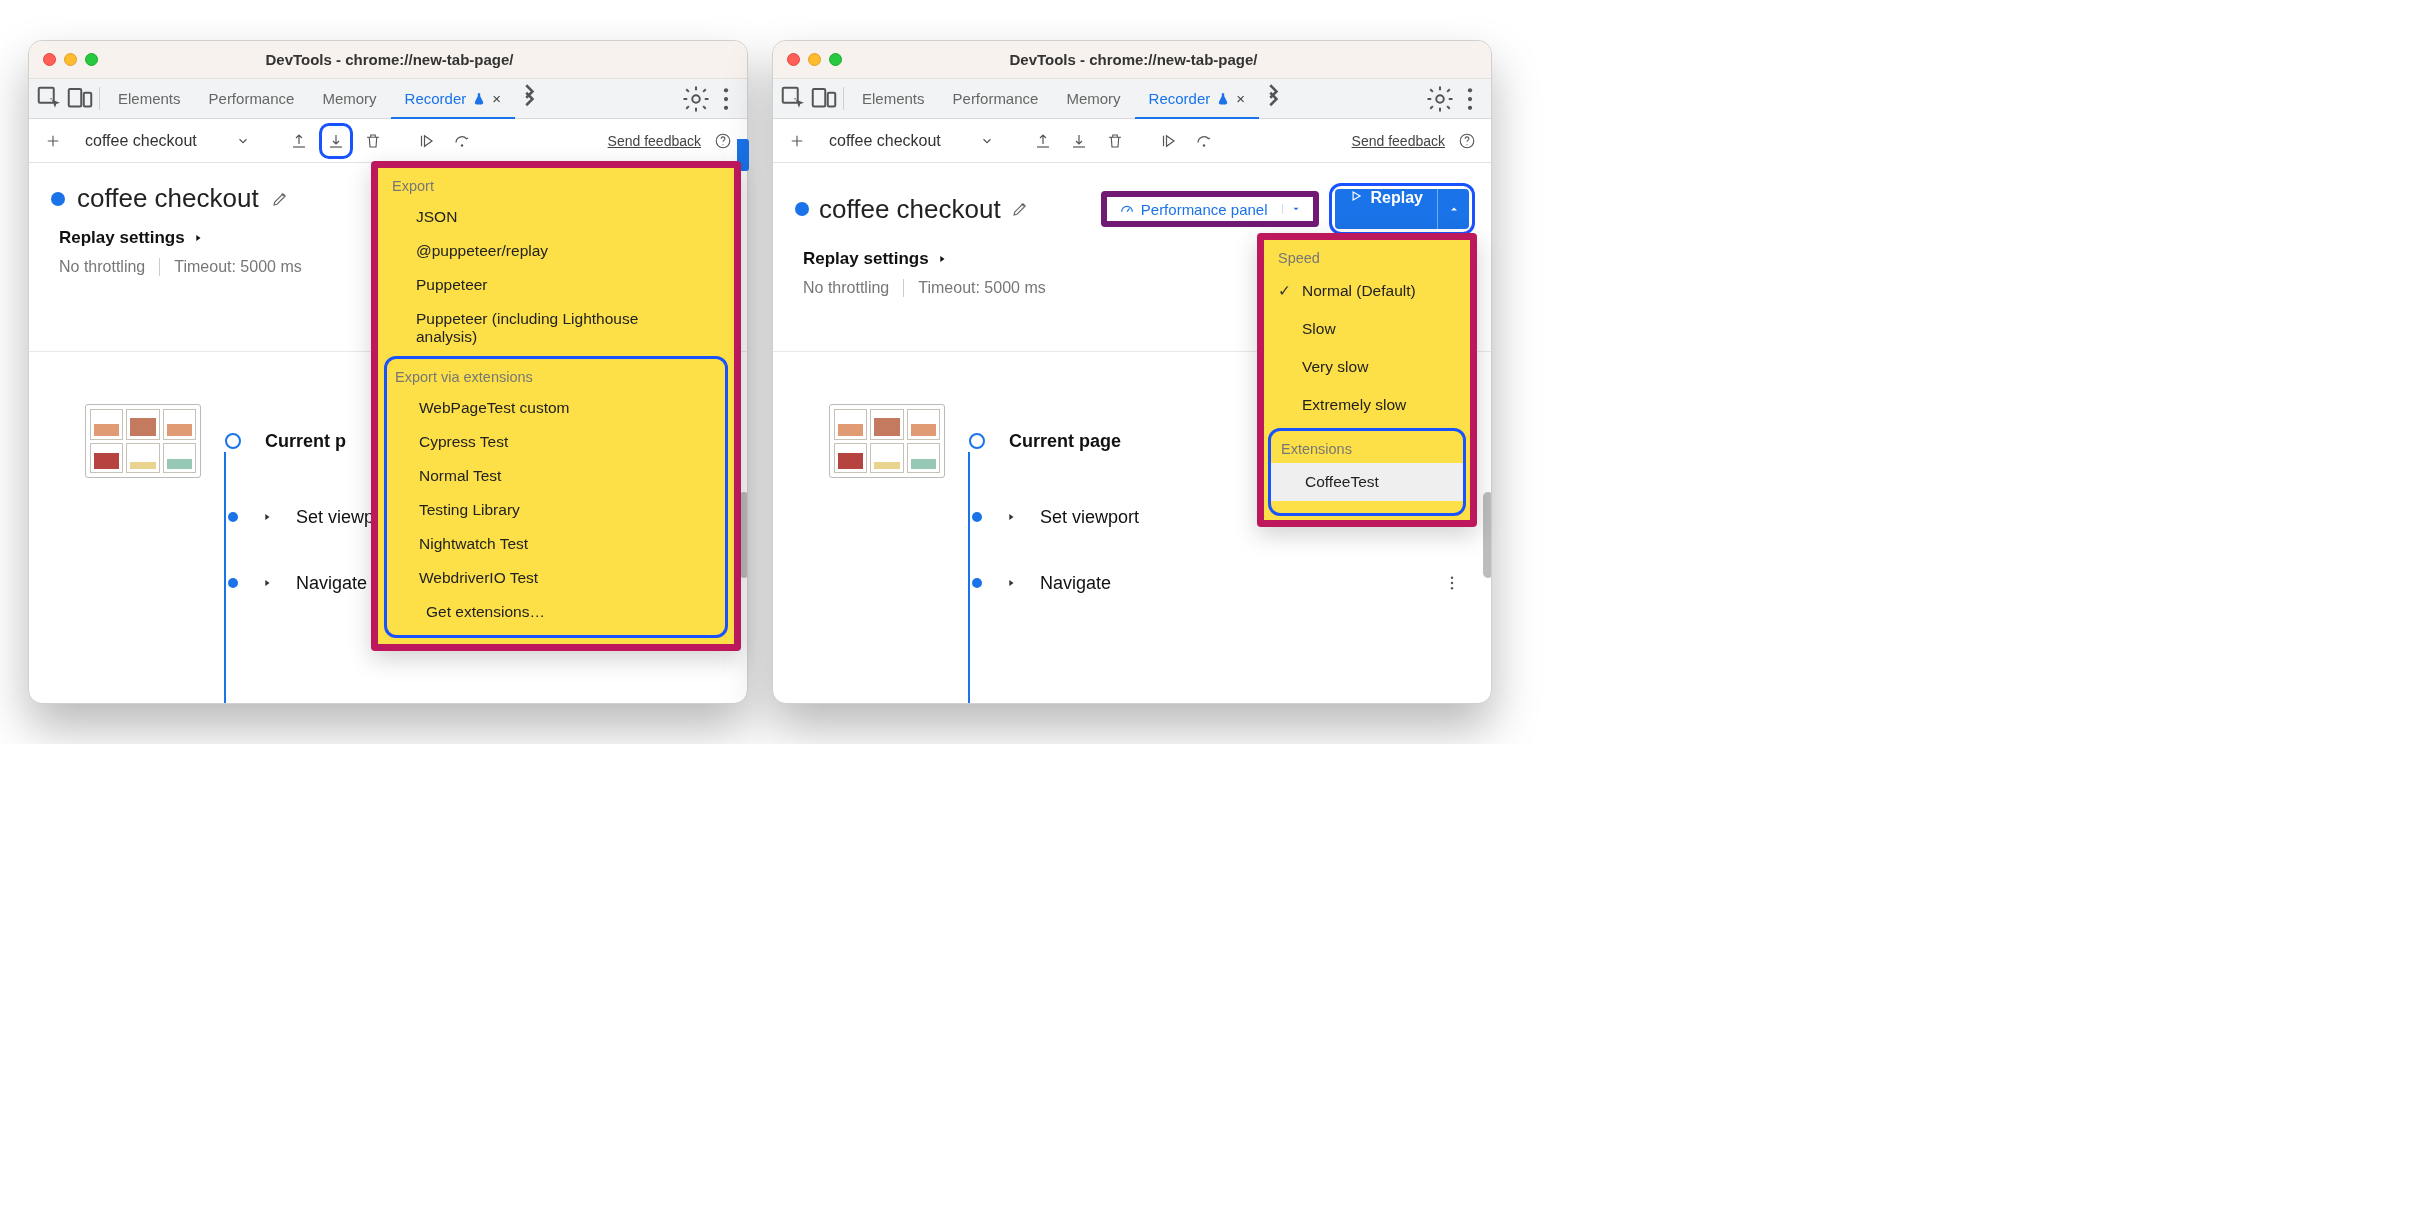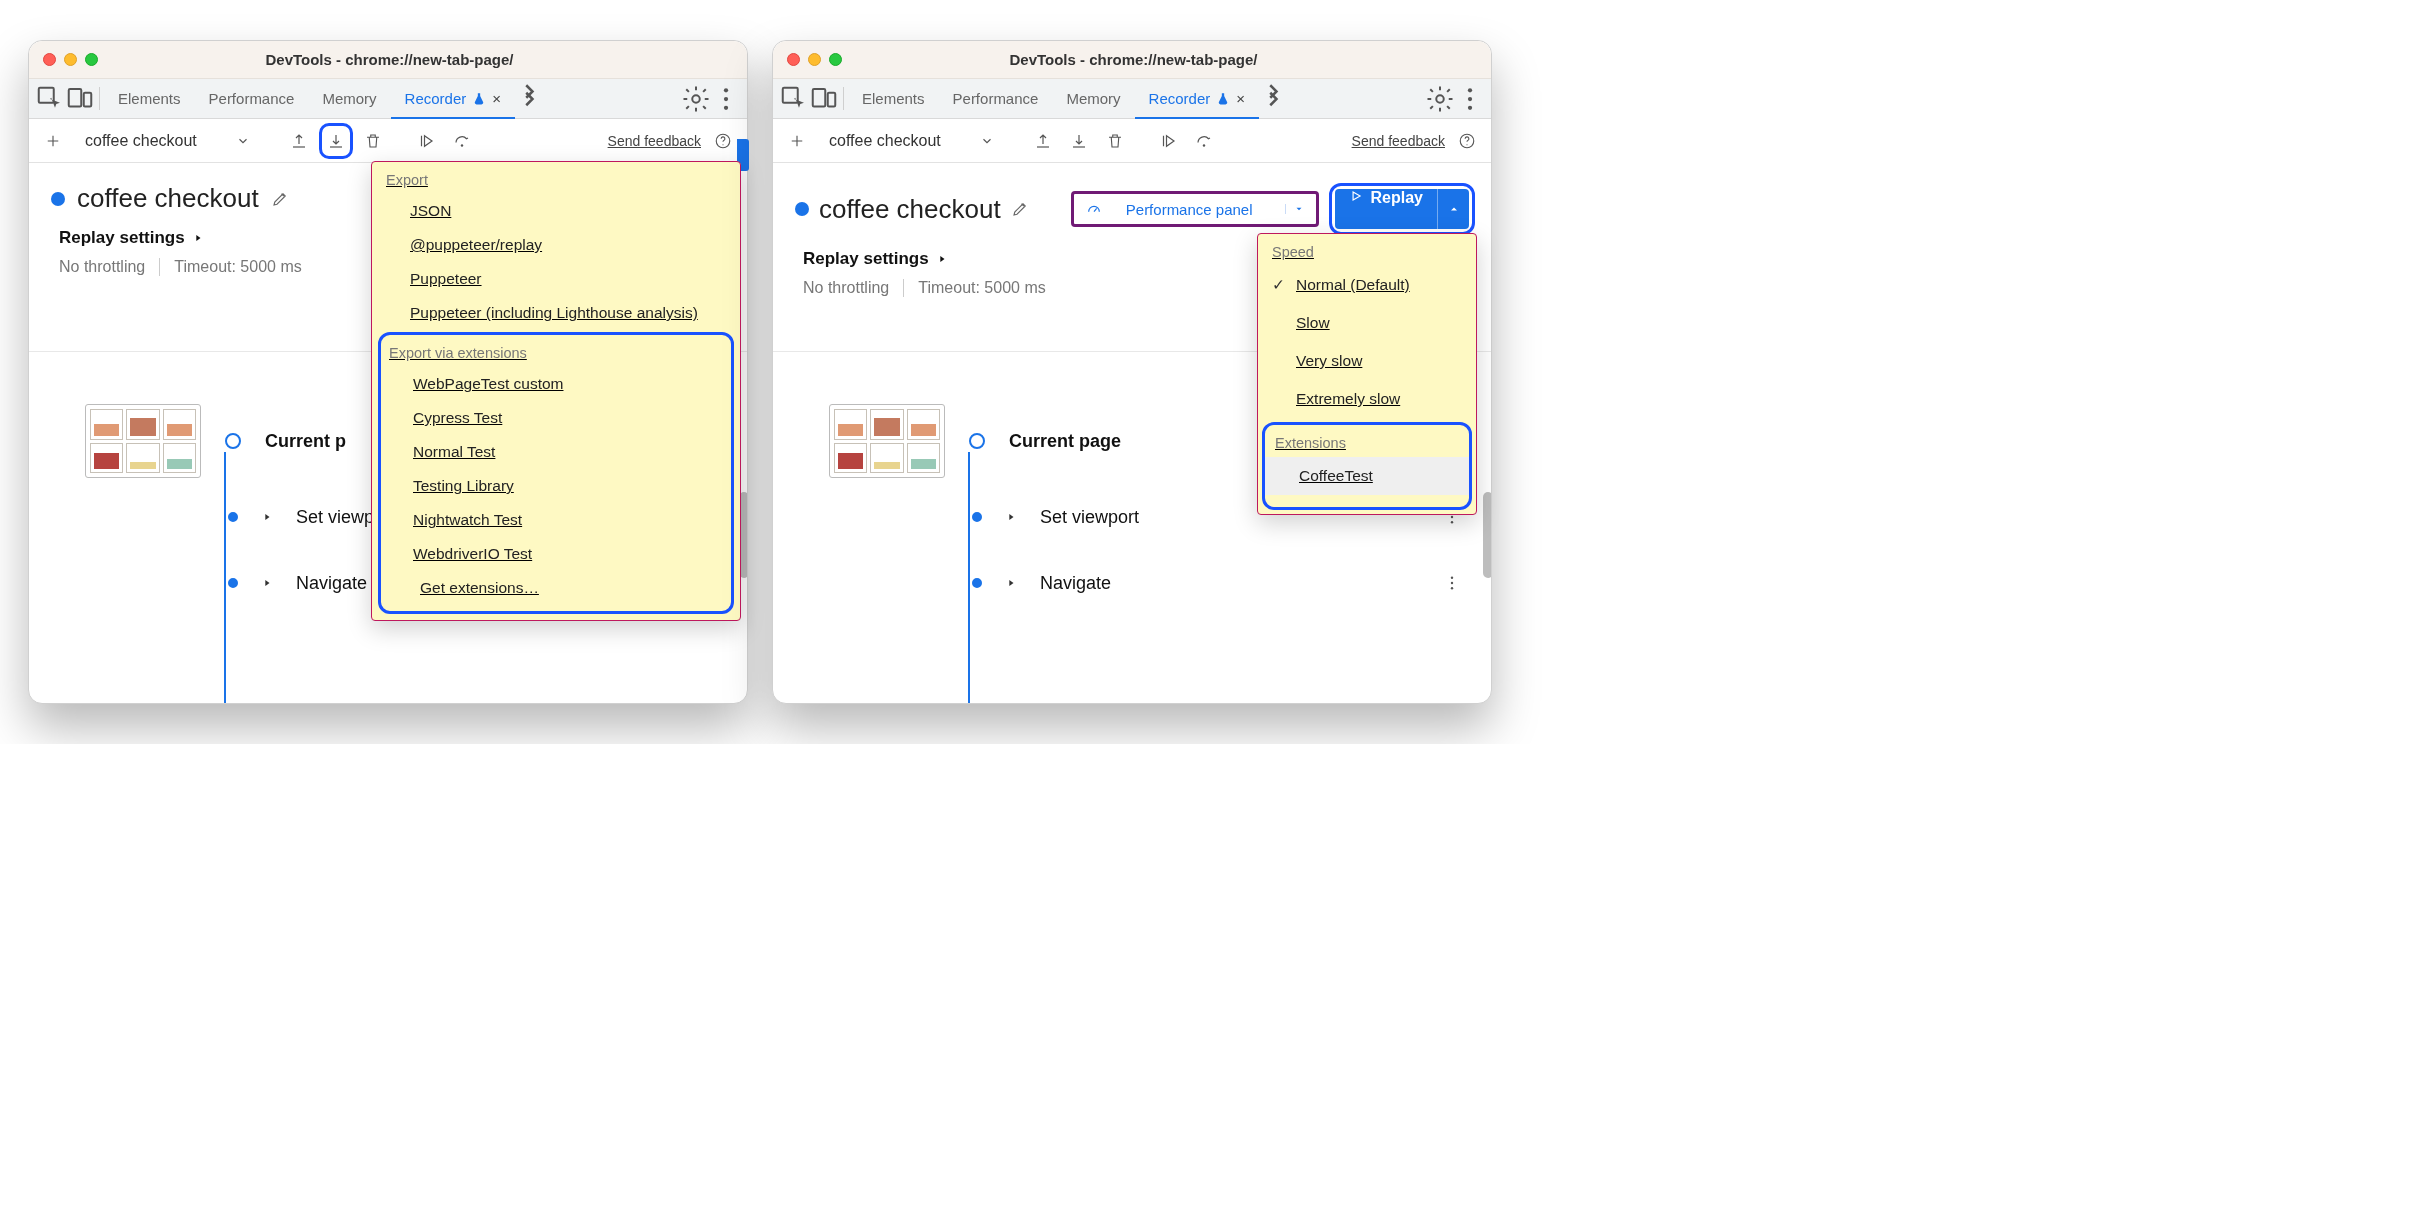--- a/index.html
+++ b/index.html
@@ -81,30 +81,30 @@
      repeating-linear-gradient(90deg,#fff 0 33%, #fff 33%),
      #f5f9f3;
      display:grid;grid-template-columns:repeat(3,1fr);grid-template-rows:repeat(2,1fr);gap:3px;padding:4px;}
   .thumb div{background:#fff;border:1px solid #c7c1b7;position:relative;}
   .thumb div::after{content:"";position:absolute;left:3px;right:3px;bottom:3px;height:40%;background:#e09a74;}
   .thumb div:nth-child(2)::after{background:#c47a5f;height:60%;}
   .thumb div:nth-child(4)::after{background:#b6433f;height:55%;}
   .thumb div:nth-child(5)::after{background:#e8d48f;height:25%;}
   .thumb div:nth-child(6)::after{background:#98c9b6;height:35%;}
   
-  .dropdown{position:absolute;background:#fef9c3;border:1px solid #be185d;border-radius:4px;box-shadow:0 8px 24px rgba(0,0,0,0.18);min-width:220px;overflow:hidden;text-decoration:underline;}
+  .dropdown{position:absolute;background:#fde047;border:7px solid #be185d;border-radius:4px;box-shadow:0 8px 24px rgba(0,0,0,0.18);min-width:220px;overflow:hidden;}
   .dd-section-title{font-size:14.5px;color:#777;padding:10px 14px 6px;}
   .dd-item{font-size:15.5px;color:#222;padding:8px 26px 8px 38px;white-space:nowrap;cursor:default;}
   .dd-item.tight{padding-top:10px;padding-bottom:10px;}
   .dd-item.checked::before{content:"✓";position:absolute;left:14px;color:#333;}
   .dd-item{position:relative;}
   .dd-item.hover{background:#efefef;}
   
   .btn-group{display:flex;align-items:stretch;}
-  .btn-outline{display:flex;align-items:center;gap:24px;background:#fff;border:3px solid #701a75;color:#1a73e8;font-size:15px;font-weight:500;padding:0 12px;height:36px;border-radius:4px;}
+  .btn-outline{display:flex;align-items:center;gap:6px;background:#fff;border:6px solid #701a75;color:#1a73e8;font-size:15px;font-weight:500;padding:0 12px;height:36px;border-radius:4px;}
   .btn-outline .chev2{border-left:1px solid #c9dbf7;margin-left:8px;padding-left:8px;display:flex;align-items:center;}
   .btn-primary{display:flex;gap:8px;background:#1a73e8;color:#fff;font-size:16px;font-weight:600;height:40px;padding:0 14px;border-radius:4px 0 0 4px;}
   .btn-primary-split{width:32px;height:40px;background:#1a73e8;border-left:1px solid rgba(255,255,255,0.4);display:flex;align-items:center;justify-content:center;color:#fff;border-radius:0 4px 4px 0;}
   .strip-blue{position:absolute;right:-2px;top:-24px;width:12px;height:32px;background:#1a73e8;border-radius:0 3px 3px 0;}
   .strip-gray{position:absolute;right:-2px;top:140px;width:10px;height:86px;background:#bdbdbd;border-radius:5px;}
   .scrollarea{position:absolute;left:0;right:0;top:188px;bottom:0;overflow:hidden;border-top:1px solid #e8e8e8;}
   svg{display:block}
 </style>
 </head>
 <body>

